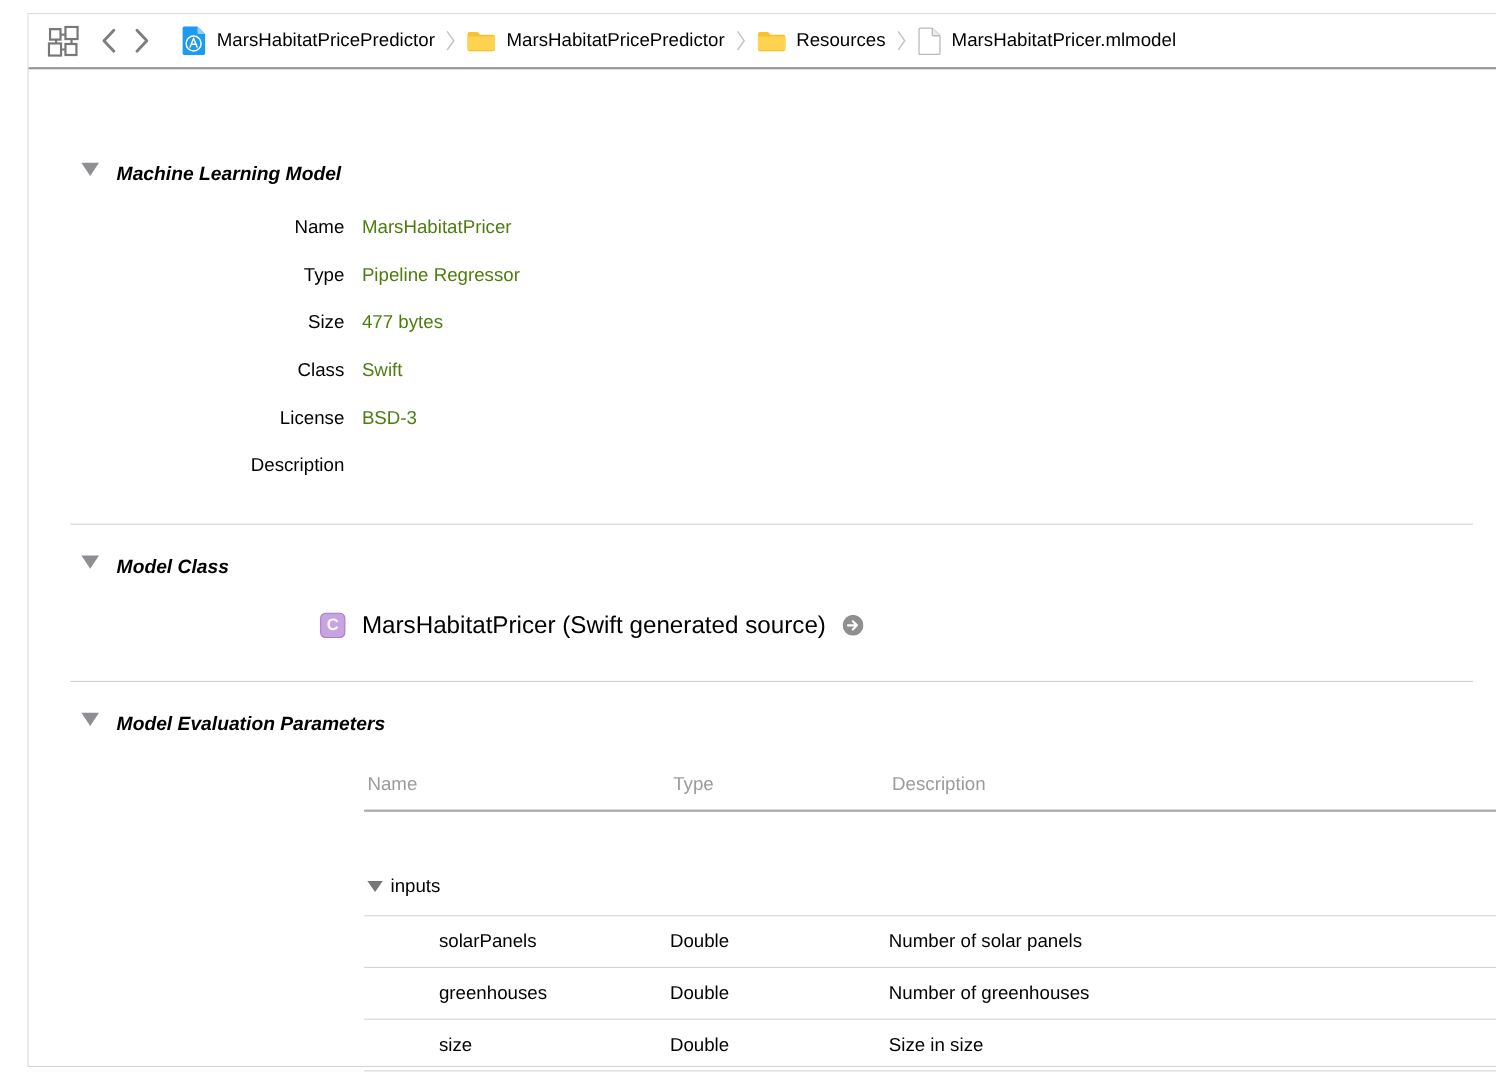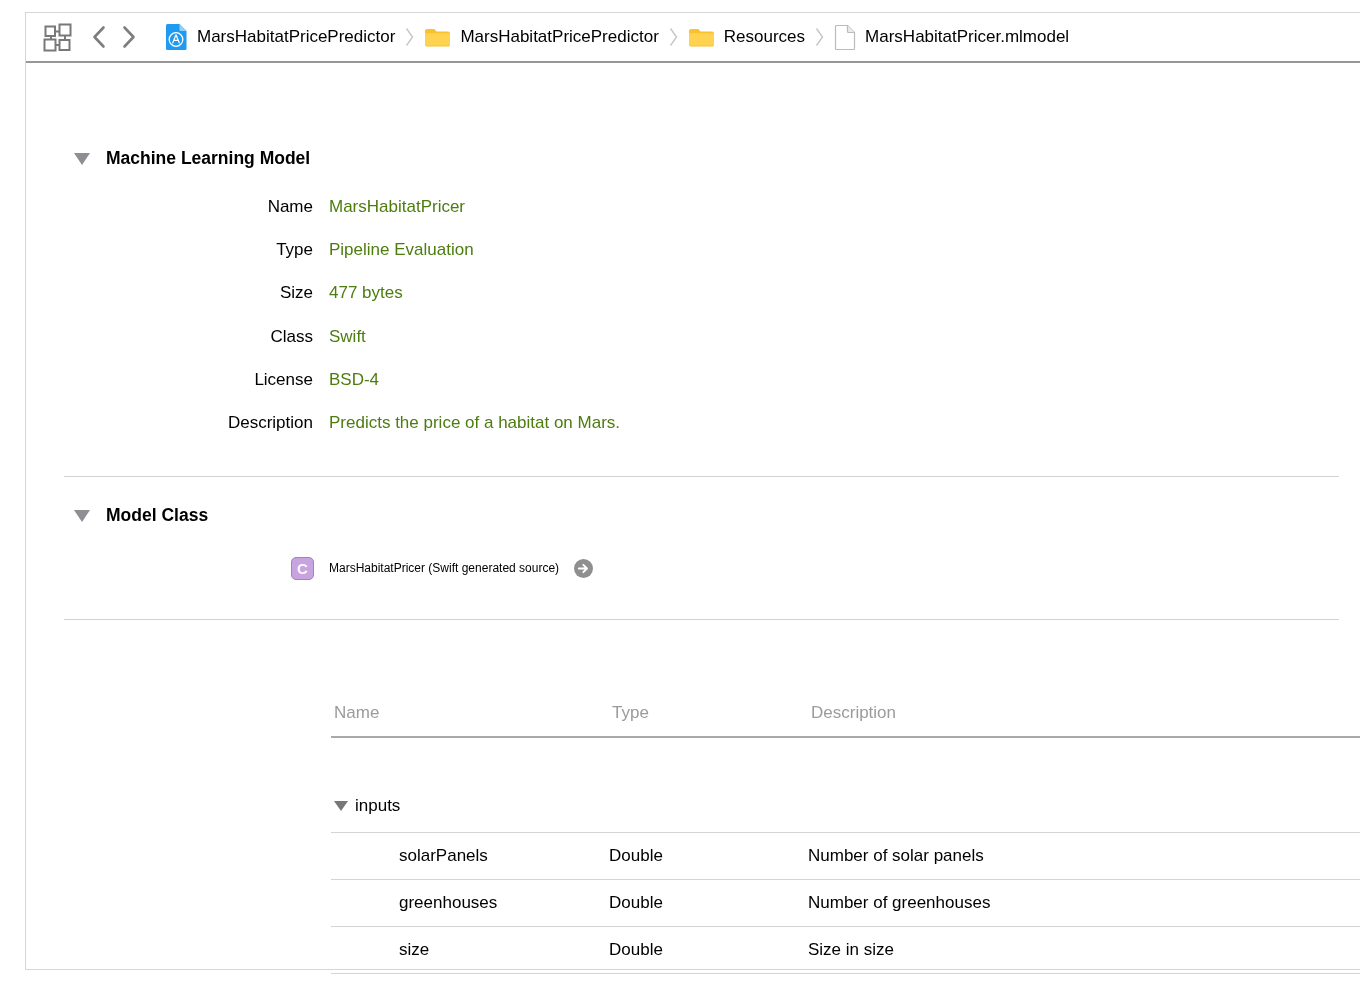--- a/index.html
+++ b/index.html
@@ -22,21 +22,21 @@
   .nav { margin-right:16px; }
   .nav.fwd { margin-right:28px; }
   .breadcrumb { display:flex; align-items:center; }
   .bc-item { display:flex; align-items:center; gap:9px; }
   .bc-label { font-size:17px; color:#000; white-space:nowrap; }
   .bc-sep { margin:0 10px; display:flex; align-items:center; }
 
   
   .content { position:absolute; left:0; top:50px; right:0; bottom:0; }
 
-  .sec-head { position:absolute; left:48px; display:flex; align-items:center; gap:16px; }
+  .sec-head { position:absolute; left:48px; display:flex; align-items:flex-start; gap:16px;font-style:italic; }
   .sec-title { font-size:17.5px; font-weight:bold; white-space:nowrap; }
   .tri {
     width:0; height:0; border-left:8px solid transparent;
     border-right:8px solid transparent; border-top:12px solid #8e8e93;
   }
   .tri-sm {
     width:0; height:0; border-left:7px solid transparent;
     border-right:7px solid transparent; border-top:10px solid #777;
   }
 
@@ -54,21 +54,21 @@
   #div2 { top:556px; }
 
   .class-row { position:absolute; top:493px; left:265px; height:24px;
     display:flex; align-items:center; }
   .class-badge {
     width:23px; height:23px; border-radius:5px; flex:none;
     background:#c7a3df; border:1px solid #a87ec6; color:#fdfbff;
     font-size:15px; font-weight:bold; display:flex; align-items:center;
     justify-content:center; line-height:1;
   }
-  .class-label { margin-left:15px; font-size:12px; white-space:nowrap; }
+  .class-label { margin-left:15px; font-size:22px; white-space:nowrap; }
   .class-arrow { margin-left:15px; display:flex; }
 
   
   .table { position:absolute; top:626px; left:305px; right:0; }
   .trow { border-bottom:1px solid #d4d4d4; }
   .t-header {
     height:49px; display:grid; grid-template-columns:278px 199px 1fr;
     align-items:center; border-bottom:2px solid #a9a9a9;
   }
   .th { font-size:17px; color:#9b9b9b; padding-left:3px; }
@@ -174,37 +174,36 @@
       <span class="sec-title">Machine Learning Model</span>
     </div>
 
     <div class="fields">
       <div class="field-row">
         <span class="field-label">Name</span>
         <span class="field-value">MarsHabitatPricer</span>
       </div>
       <div class="field-row">
         <span class="field-label">Type</span>
-        <span class="field-value">Pipeline Evaluation</span>
+        <span class="field-value">Pipeline Regressor</span>
       </div>
       <div class="field-row">
         <span class="field-label">Size</span>
         <span class="field-value">477 bytes</span>
       </div>
       <div class="field-row">
         <span class="field-label">Class</span>
         <span class="field-value">Swift</span>
       </div>
       <div class="field-row">
         <span class="field-label">License</span>
-        <span class="field-value">BSD-4</span>
+        <span class="field-value">BSD-3</span>
       </div>
       <div class="field-row">
         <span class="field-label">Description</span>
-        <span class="field-value">Predicts the price of a habitat on Mars.</span>
       </div>
     </div>
 
     <div class="divider" id="div1"></div>
 
     <div class="sec-head" id="sec2-head">
       <span class="tri"></span>
       <span class="sec-title">Model Class</span>
     </div>
 
@@ -214,20 +213,24 @@
       <span class="class-arrow">
         <svg width="19" height="19" viewBox="0 0 19 19">
           <circle cx="9.5" cy="9.5" r="9.5" fill="#8f8f8f"></circle>
           <path d="M4.8 9.5 h8 M9.3 5.8 l3.7 3.7 -3.7 3.7" fill="none" stroke="#ffffff" stroke-width="1.9" stroke-linecap="round" stroke-linejoin="round"></path>
         </svg>
       </span>
     </div>
 
     <div class="divider" id="div2"></div>
 
+    <div class="sec-head" id="sec3-head">
+      <span class="tri"></span>
+      <span class="sec-title">Model Evaluation Parameters</span>
+    </div>
 
     <div class="table">
       <div class="t-header">
         <span class="th">Name</span>
         <span class="th">Type</span>
         <span class="th">Description</span>
       </div>
 
       <div class="trow t-group h53">
         <span class="tri-sm"></span>

